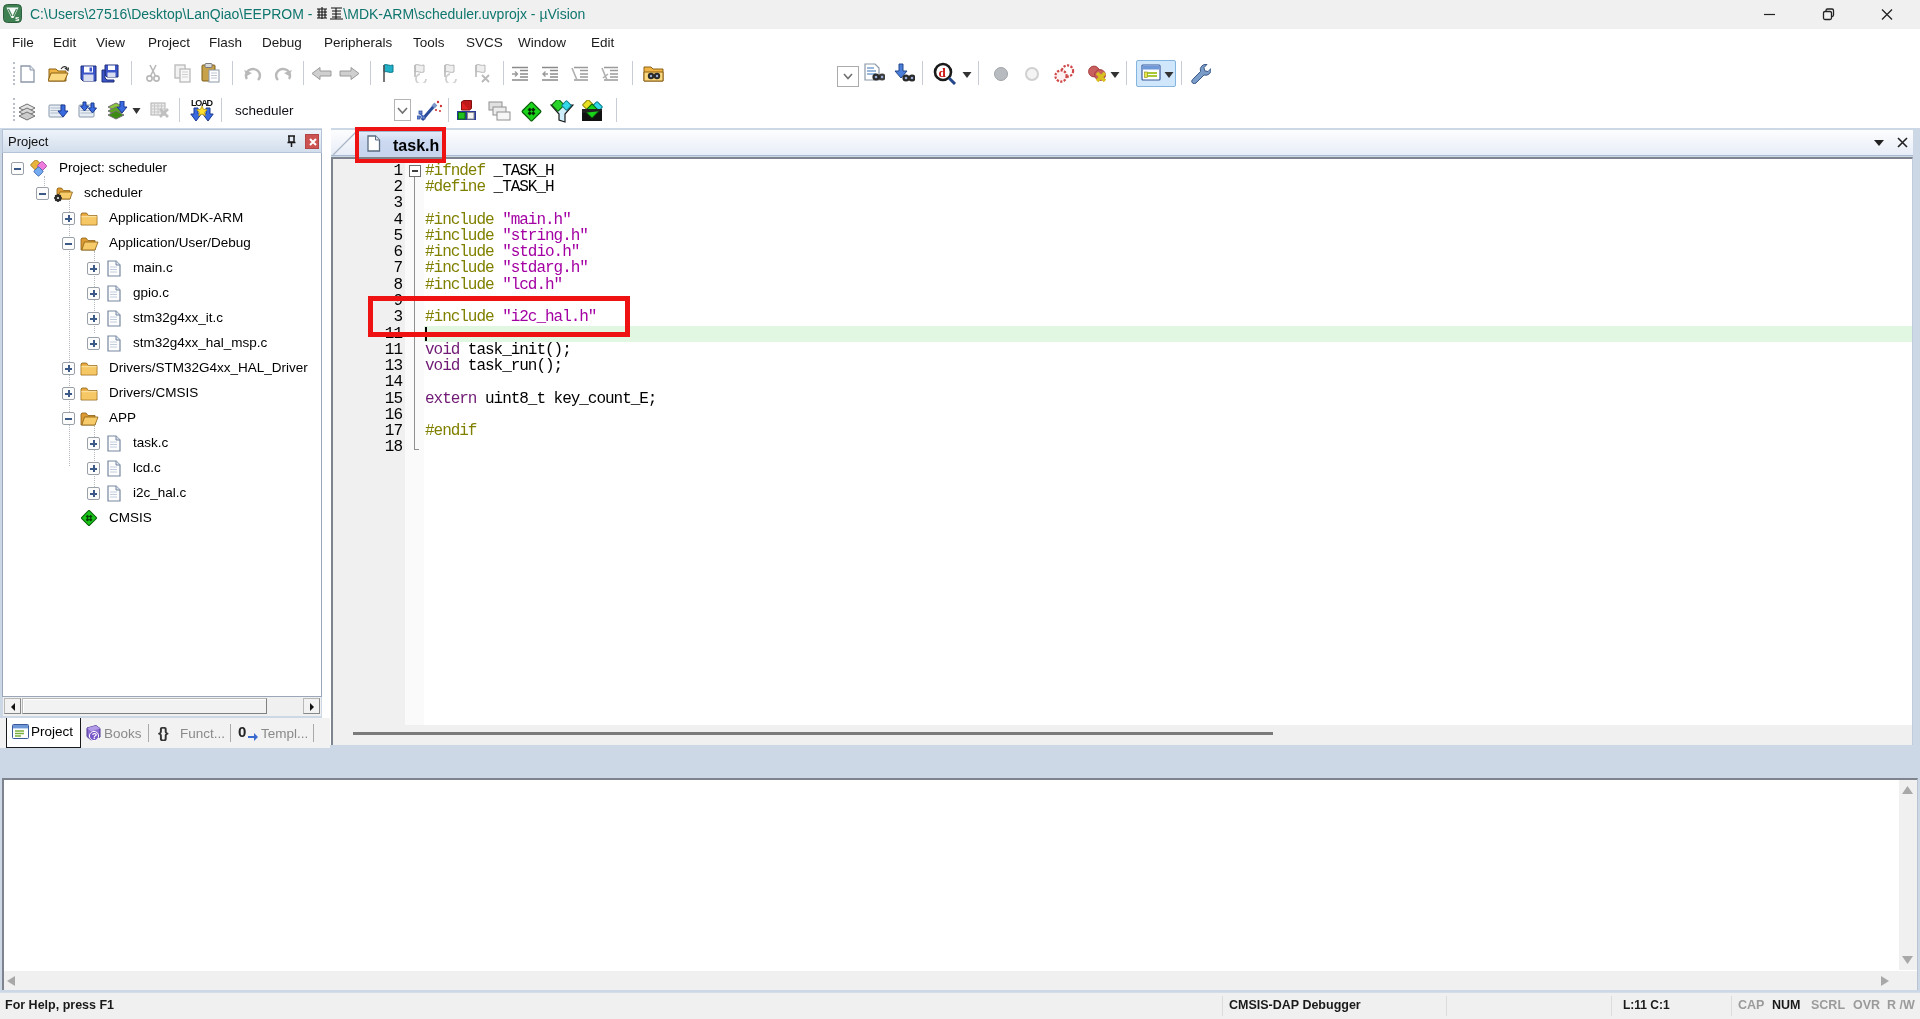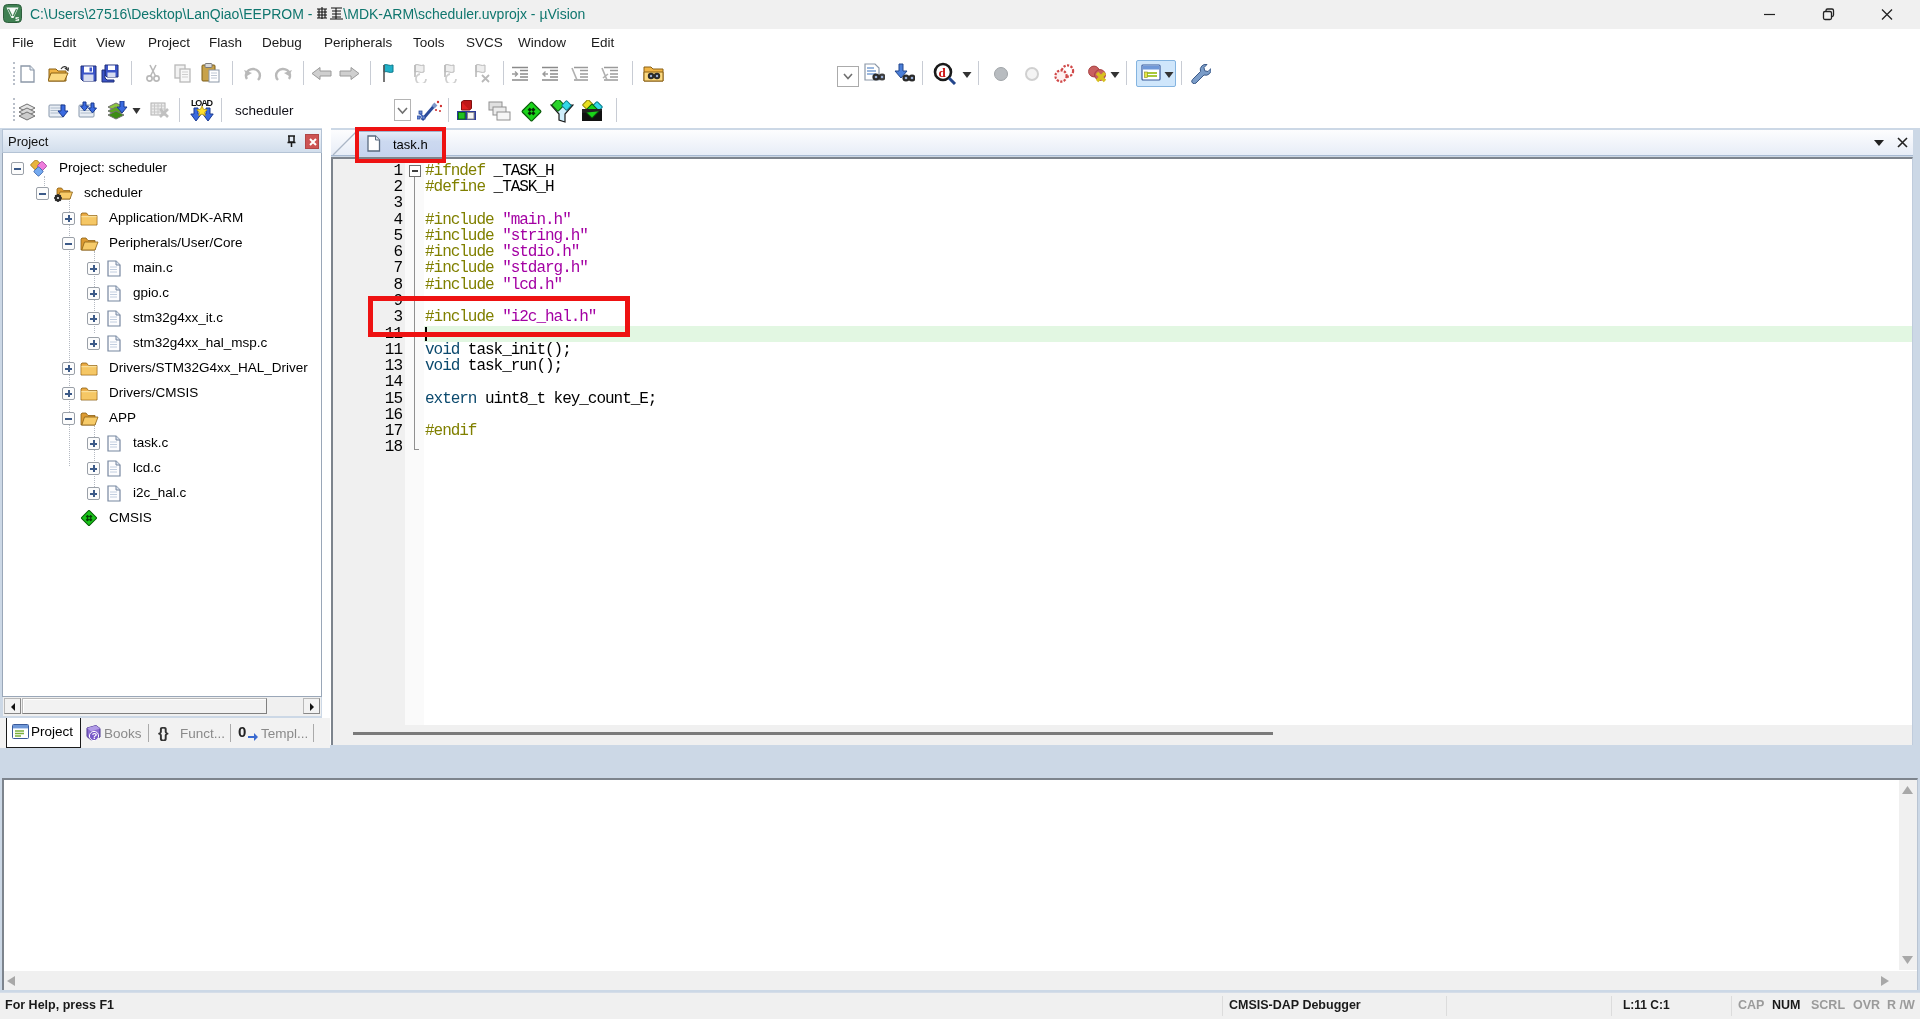--- a/index.html
+++ b/index.html
@@ -30,40 +30,40 @@
 #projhsb { left:3px; top:569px; width:318px; height:19px; background:#f0f0f0; }
 #projtabs { left:0px; top:590px; width:330px; height:30px; background:#f2f2f2; }
 
 #edtabbar { left:331px; top:2px; width:1582px; height:26px; background:linear-gradient(#fdfdfe,#e7edf7); border-bottom:1px solid #a8bad2; }
 #edbox { left:331px; top:29px; width:1582px; height:588px; background:#ffffff; border-top:2px solid #7d848d; border-left:2px solid #7d848d; border-right:1px solid #c0ccdc; }
 #edgutter { position:absolute; left:0px; top:0px; width:72px; height:566px; background:#f0f0f0; }
 #edfold { position:absolute; left:72px; top:0px; width:19px; height:566px; background:#fafafa; }
 #edhsb { position:absolute; left:0px; top:566px; width:1579px; height:20px; background:#f0f0f0; }
 .cl { position:absolute; left:92px; font-family:"Liberation Mono", monospace; font-size:16px; letter-spacing:-1.03px; line-height:16.28px; height:17px; white-space:pre; color:#000; }
 .ln { position:absolute; left:29px; font-family:"Liberation Mono", monospace; font-size:16px; letter-spacing:-1.03px; line-height:16.28px; width:40px; text-align:right; color:#000; }
-.kw { color:#808000; } .str { color:#a300a3; } .bl { color:#0c4a6e; }
+.kw { color:#808000; } .str { color:#a300a3; } .bl { color:#701a75; }
 
 #bohdr { left:2px; top:624px; width:1916px; height:24px; background:linear-gradient(#e3ecf5,#ccd9e8); border:1px solid #b4c3d5; }
 #bohdr span { position:absolute; left:4px; top:4px; font-size:13.5px; color:#111; }
 #bobox { left:2px; top:650px; width:1916px; height:212px; background:#ffffff; border-top:2px solid #7d848d; border-left:2px solid #7d848d; border-right:1px solid #b9c4d2; }
 
 #statusbar { left:0; top:992px; width:1920px; height:27px; background:#f0f0f0; border-top:1px solid #d5dde8; }
 .st { position:absolute; top:5px; font-size:12.5px; font-weight:bold; color:#1a1a1a; }
 .stg { color:#9b9b9b; }
 .ssep { position:absolute; top:3px; height:20px; width:1px; background:#dcdcdc; }
 
 .redrect { position:absolute; border:4px solid #ee1212; background:transparent; }
 .ebox { position:absolute; width:13px; height:13px; background:#fcfcfc; border:1px solid #9aa0a8; border-radius:2px; }
 .ebox i { position:absolute; left:2px; top:5px; width:7px; height:1.6px; background:#3c5a88; }
 .ebox.plus b { position:absolute; left:5px; top:2px; width:1.6px; height:7px; background:#3c5a88; }
 .dotv { position:absolute; width:1px; border-left:1px dotted #b5bac2; }
 .tico { position:absolute; }
 .ttx { position:absolute; font-size:13.5px; color:#000; white-space:pre; }
 #edtab { position:absolute; left:27px; top:1px; width:85px; height:25px; background:linear-gradient(#e4ecf8 0%, #ccd9f0 40%, #c6d4ee 100%); border:1px solid #a0b4d0; border-bottom:none; }
-#edtab span { position:absolute; left:34px; top:5px; font-size:13px; font-weight:normal; color:#000; }
+#edtab span { position:absolute; left:34px; top:5px; font-size:16px; font-weight:bold; color:#000; }
 #hlline { position:absolute; left:91px; top:166.5px; width:1488px; height:16.3px; background:#e2f7e2; }
 #caret { position:absolute; left:92px; top:167.5px; width:2px; height:14.5px; background:#000; }
 #foldbox { position:absolute; left:76px; top:6px; width:12px; height:12px; background:#fff; border:1px solid #707070; }
 #foldbox i { position:absolute; left:2px; top:4.4px; width:6px; height:1.4px; background:#404040; }
 #foldline { position:absolute; left:81px; top:18px; width:1px; height:273px; background:#909090; }
 #foldfoot { position:absolute; left:81px; top:290px; width:5px; height:1px; background:#909090; }
 #edhsbthumb { position:absolute; left:20px; top:7px; width:920px; height:3px; background:#7a7a7a; }
 .sbtn { position:absolute; width:17px; height:16px; background:#f2f2f2; border:1px solid #b8b8b8; border-bottom-color:#888; border-right-color:#888; }
 .sbtn svg { position:absolute; left:0; top:0; }
 #projhsbthumb { position:absolute; left:19px; top:1px; width:245px; height:16px; background:#f2f2f2; border:1px solid #b8b8b8; border-bottom-color:#808080; border-right-color:#808080; box-shadow:inset 1px 1px 0 #ffffff; }
@@ -453,21 +453,21 @@
       <svg class="tico" style="left:77px;top:57px" width="19" height="17" viewBox="0 0 19 17">
           <use href="#i-fclosed"></use>
         </svg>
       <span class="ttx" style="left:106px;top:57px">Application/MDK-ARM</span>
       <div class="ebox" style="left:59px;top:84px">
           <i></i>
         </div>
       <svg class="tico" style="left:77px;top:82px" width="19" height="17" viewBox="0 0 19 17">
           <use href="#i-fopen"></use>
         </svg>
-      <span class="ttx" style="left:106px;top:82px">Peripherals/User/Core</span>
+      <span class="ttx" style="left:106px;top:82px">Application/User/Debug</span>
       <div class="ebox plus" style="left:84px;top:109px">
           <i></i>
           <b></b>
         </div>
       <svg class="tico" style="left:102px;top:107px" width="19" height="17" viewBox="0 0 19 17">
           <use href="#i-file"></use>
         </svg>
       <span class="ttx" style="left:130px;top:107px">main.c</span>
       <div class="ebox plus" style="left:84px;top:134px">
           <i></i>

